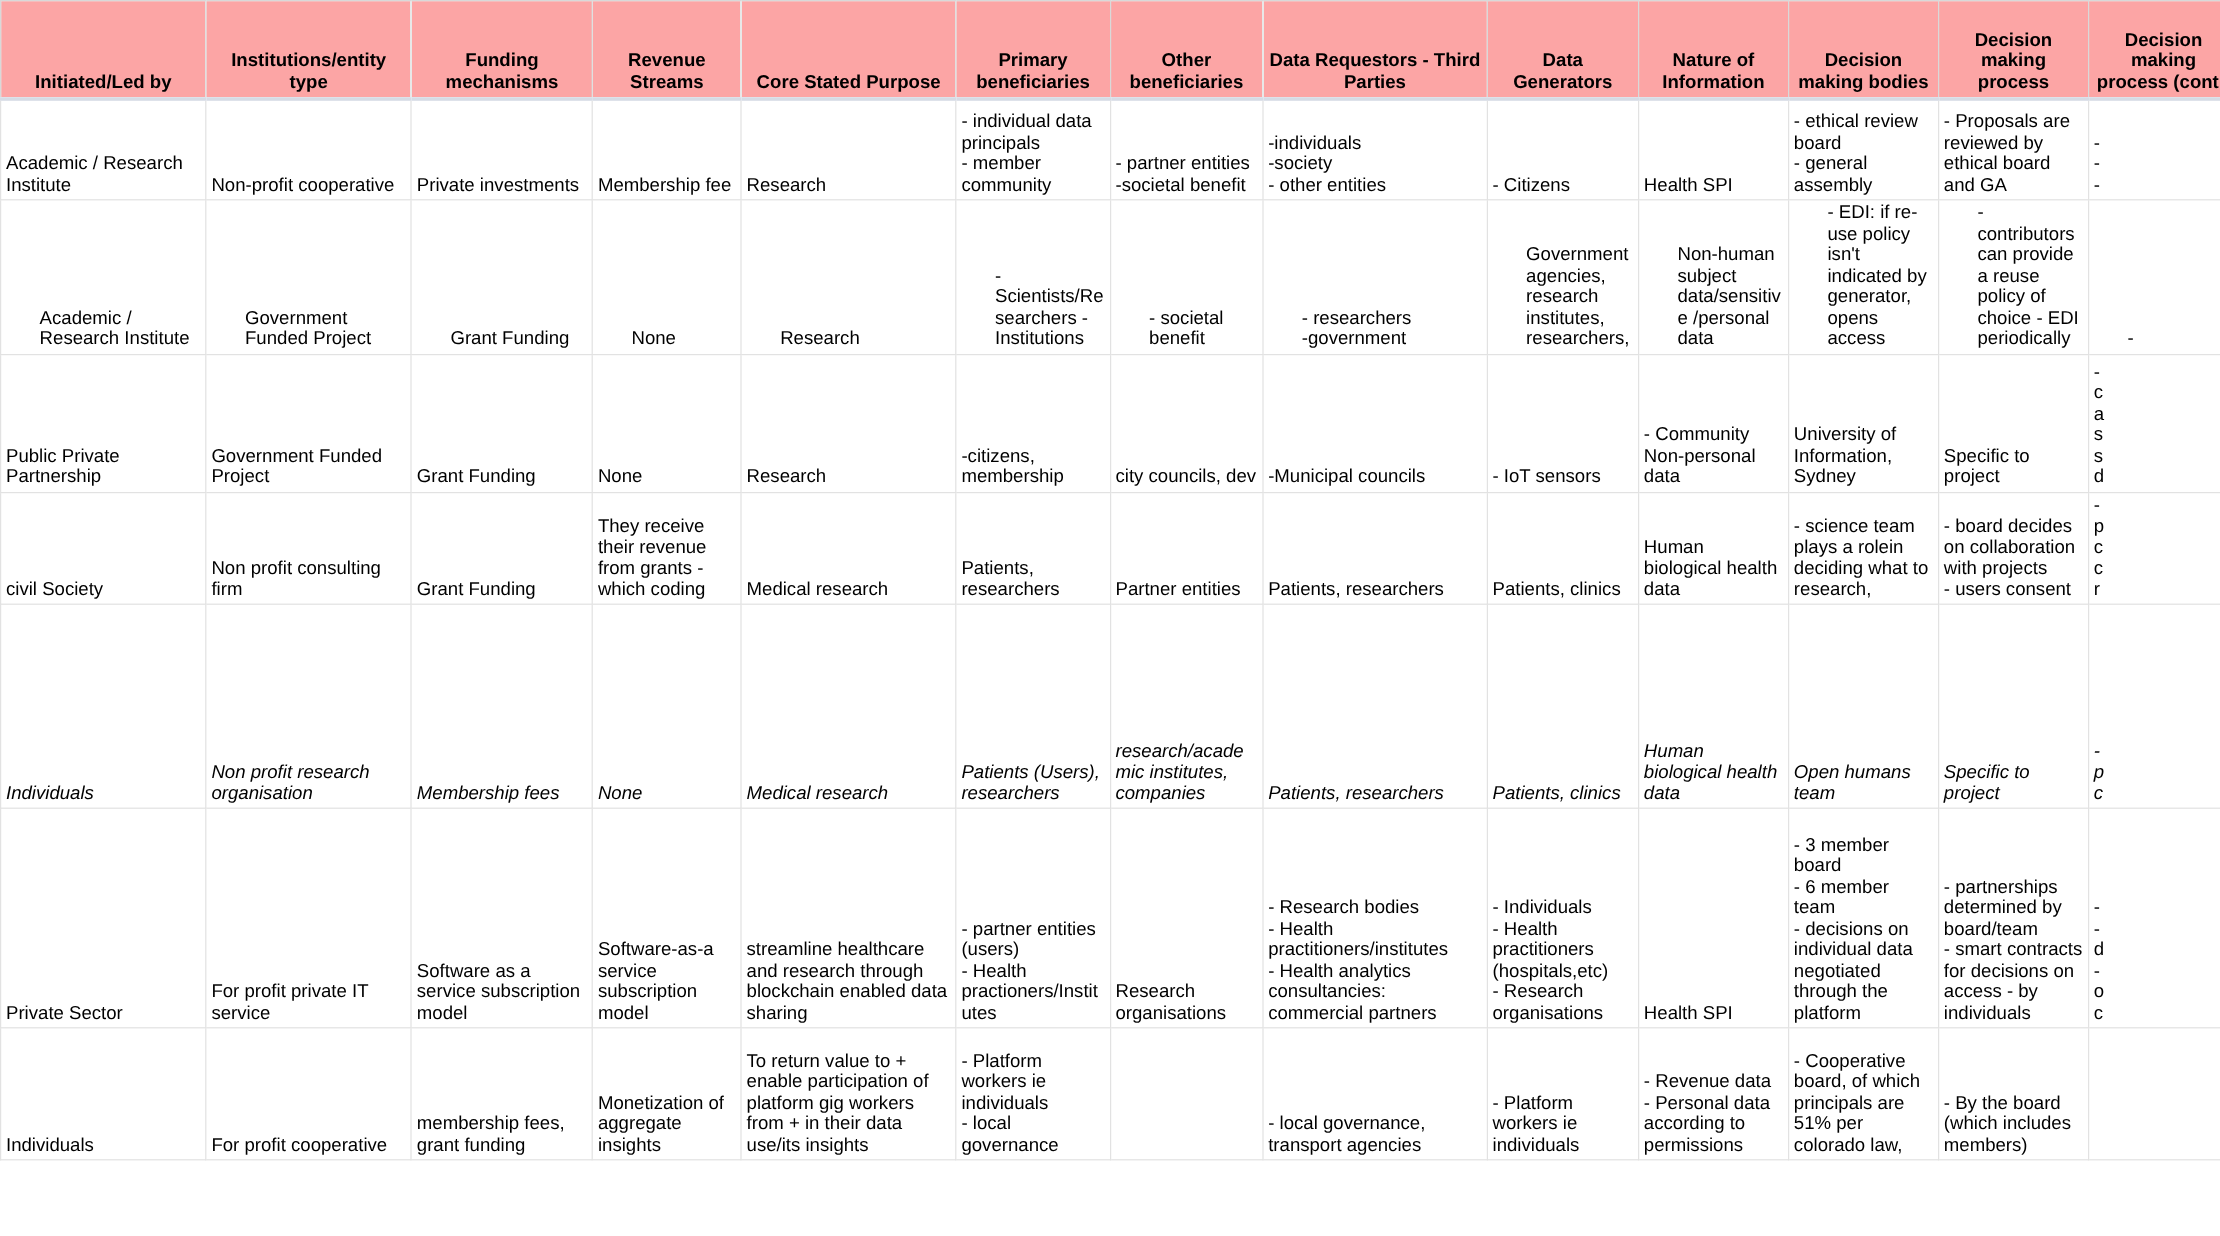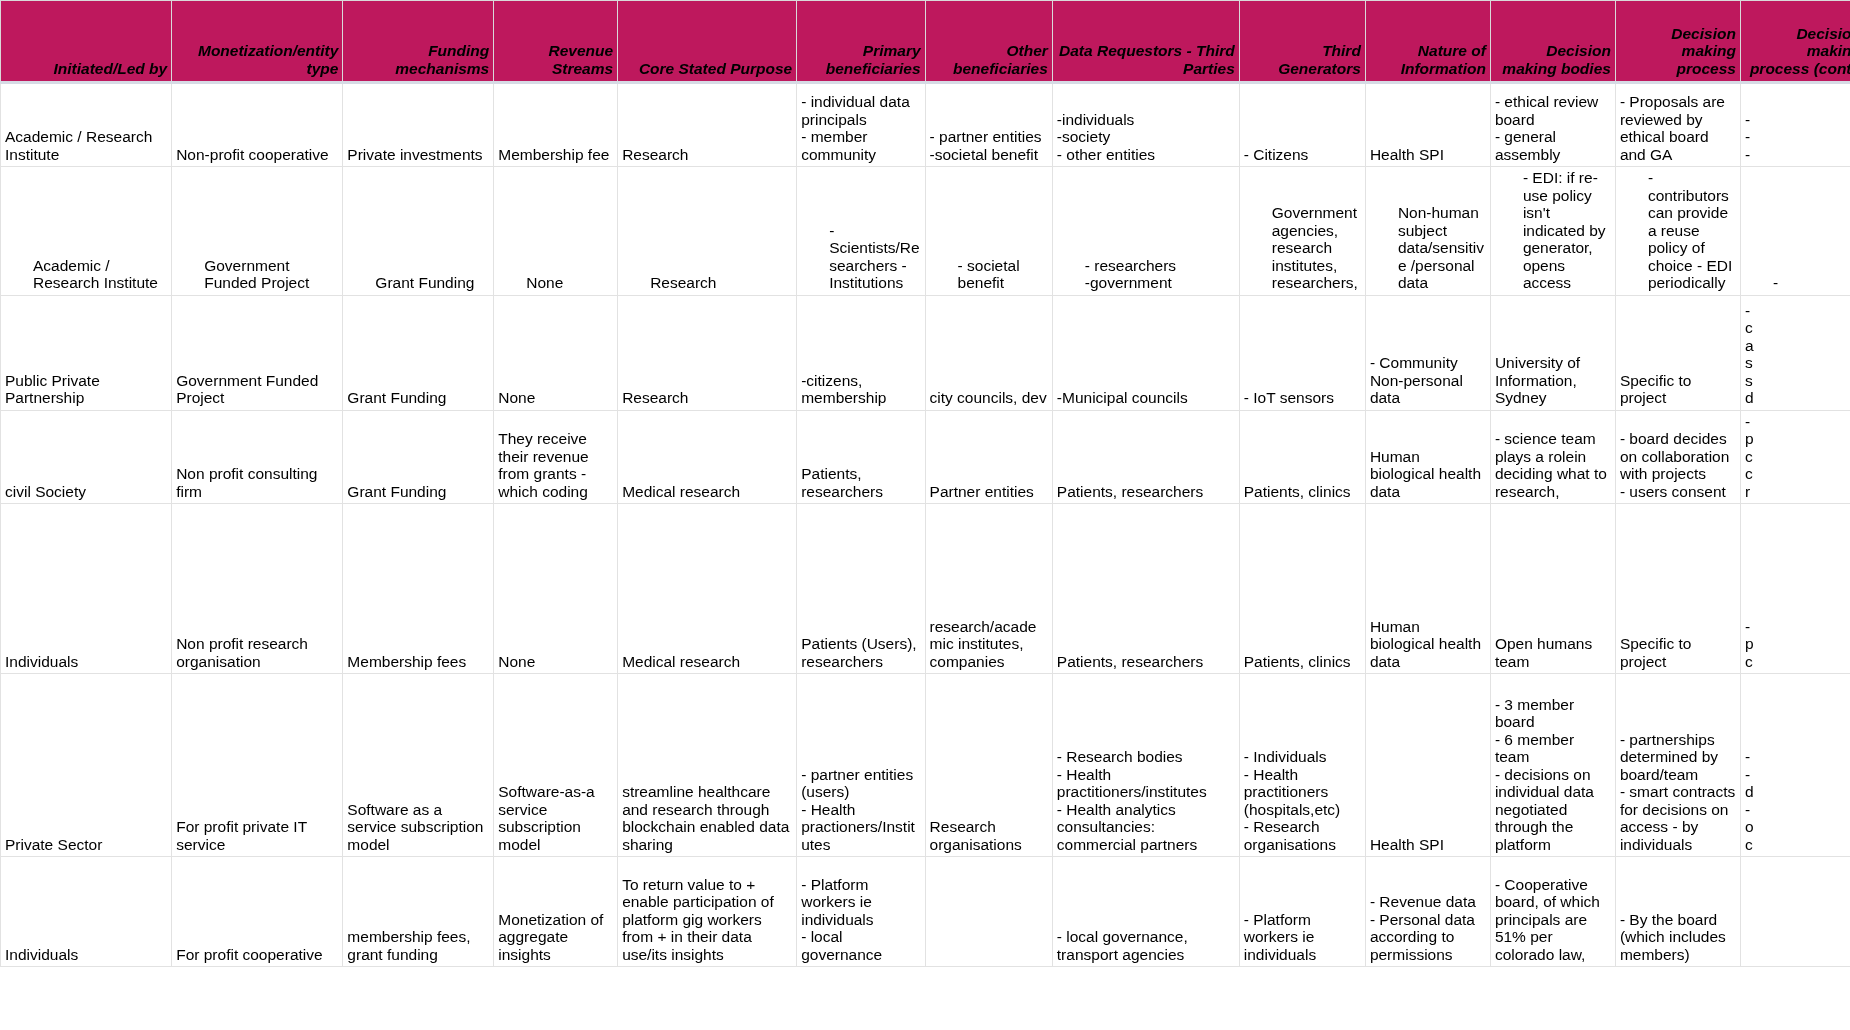--- a/index.html
+++ b/index.html
@@ -33,49 +33,48 @@
   table.grid col.c5  { width: 114px; }
   table.grid col.c6  { width: 113px; }
   table.grid col.c7  { width: 166px; }
   table.grid col.c8  { width: 112px; }
   table.grid col.c9  { width: 111px; }
   table.grid col.c10 { width: 111px; }
   table.grid col.c11 { width: 111px; }
   table.grid col.c12 { width: 111px; }
 
   thead th {
-    background: #be185d;
+    background: #fca5a5;
     border: 1px solid #d9d9d9;
     border-bottom: 3px solid #d6dbe5;
     font-weight: bold;
     font-size: 15.5px;
     line-height: 17.5px;
-    text-align: right;
+    text-align: center;
     vertical-align: bottom;
     padding: 3px 4px 4px 4px;
     height: 82px;
     white-space: normal;
     overflow: hidden;
-    font-style: italic;
   }
   tbody td {
     border: 1px solid #e2e2e2;
     vertical-align: bottom;
     text-align: left;
     padding: 2px 4px 3px 4px;
     white-space: pre-line;
     overflow: hidden;
     word-wrap: break-word;
     overflow-wrap: anywhere;
   }
   tbody tr.r0 td { height: 84px; }
   tbody tr.r1 td { height: 105px; padding-left: 32px; }
   tbody tr.r2 td { height: 115px; }
   tbody tr.r3 td { height: 74px; }
-  tbody tr.r4 td { height: 170px; }
+  tbody tr.r4 td { height: 170px; font-style: italic; }
   tbody tr.r5 td { height: 183px; }
   tbody tr.r6 td { height: 110px; }
 </style>
 </head>
 <body>
 
 <div id="sheet-root">
   <table class="grid">
     <colgroup>
       <col class="c0">
@@ -88,28 +87,28 @@
         <col class="c7">
         <col class="c8">
         <col class="c9">
       <col class="c10">
         <col class="c11">
         <col class="c12">
     </colgroup>
     <thead>
       <tr>
         <th>Initiated/Led by</th>
-        <th>Monetization/entity type</th>
+        <th>Institutions/entity type</th>
         <th>Funding mechanisms</th>
         <th>Revenue Streams</th>
         <th>Core Stated Purpose</th>
         <th>Primary beneficiaries</th>
         <th>Other beneficiaries</th>
         <th>Data Requestors - Third Parties</th>
-        <th>Third Generators</th>
+        <th>Data Generators</th>
         <th>Nature of Information</th>
         <th>Decision making bodies</th>
         <th>Decision making process</th>
         <th>Decision making process (cont.)</th>
       </tr>
     </thead>
     <tbody>
       <tr class="r0">
         <td>Academic / Research Institute</td>
         <td>Non-profit cooperative</td>

